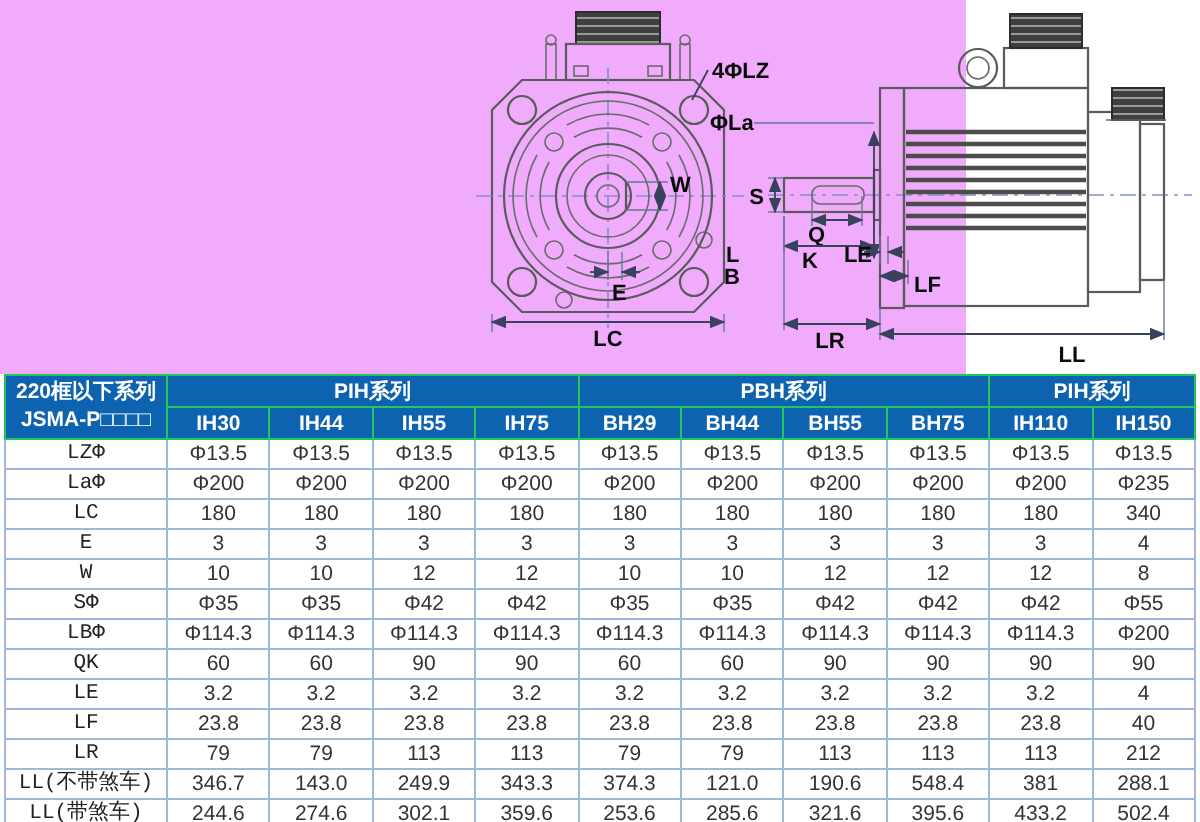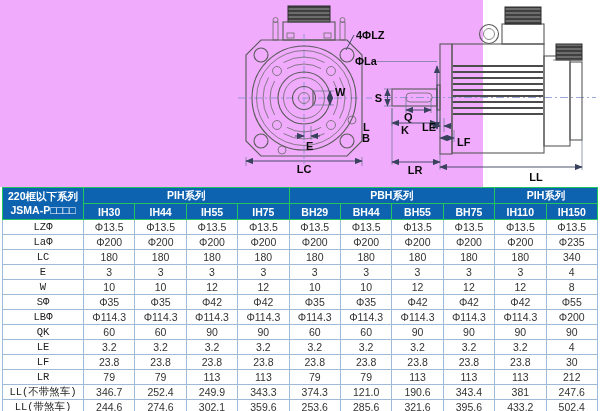--- a/index.html
+++ b/index.html
@@ -374,47 +374,47 @@
         <td class="rowlabel">LF</td>
         <td>23.8</td>
         <td>23.8</td>
         <td>23.8</td>
         <td>23.8</td>
         <td>23.8</td>
         <td>23.8</td>
         <td>23.8</td>
         <td>23.8</td>
         <td>23.8</td>
-        <td>30</td>
+        <td>40</td>
       </tr>
       <tr>
         <td class="rowlabel">LR</td>
         <td>79</td>
         <td>79</td>
         <td>113</td>
         <td>113</td>
         <td>79</td>
         <td>79</td>
         <td>113</td>
         <td>113</td>
         <td>113</td>
         <td>212</td>
       </tr>
       <tr>
         <td class="rowlabel">LL(不带煞车)</td>
         <td>346.7</td>
-        <td>252.4</td>
+        <td>143.0</td>
         <td>249.9</td>
         <td>343.3</td>
         <td>374.3</td>
         <td>121.0</td>
         <td>190.6</td>
-        <td>343.4</td>
+        <td>548.4</td>
         <td>381</td>
-        <td>247.6</td>
+        <td>288.1</td>
       </tr>
       <tr>
         <td class="rowlabel">LL(带煞车)</td>
         <td>244.6</td>
         <td>274.6</td>
         <td>302.1</td>
         <td>359.6</td>
         <td>253.6</td>
         <td>285.6</td>
         <td>321.6</td>

